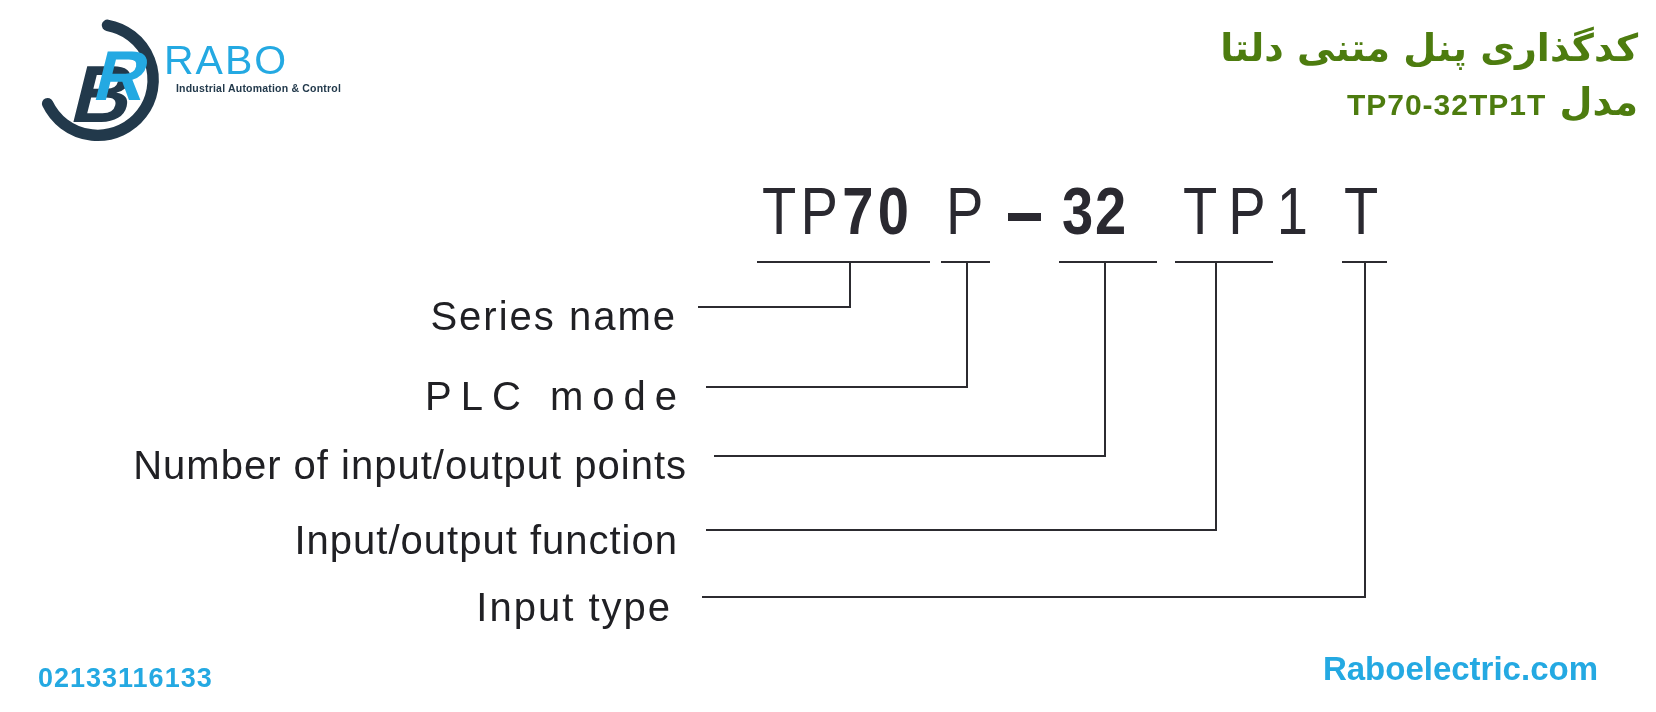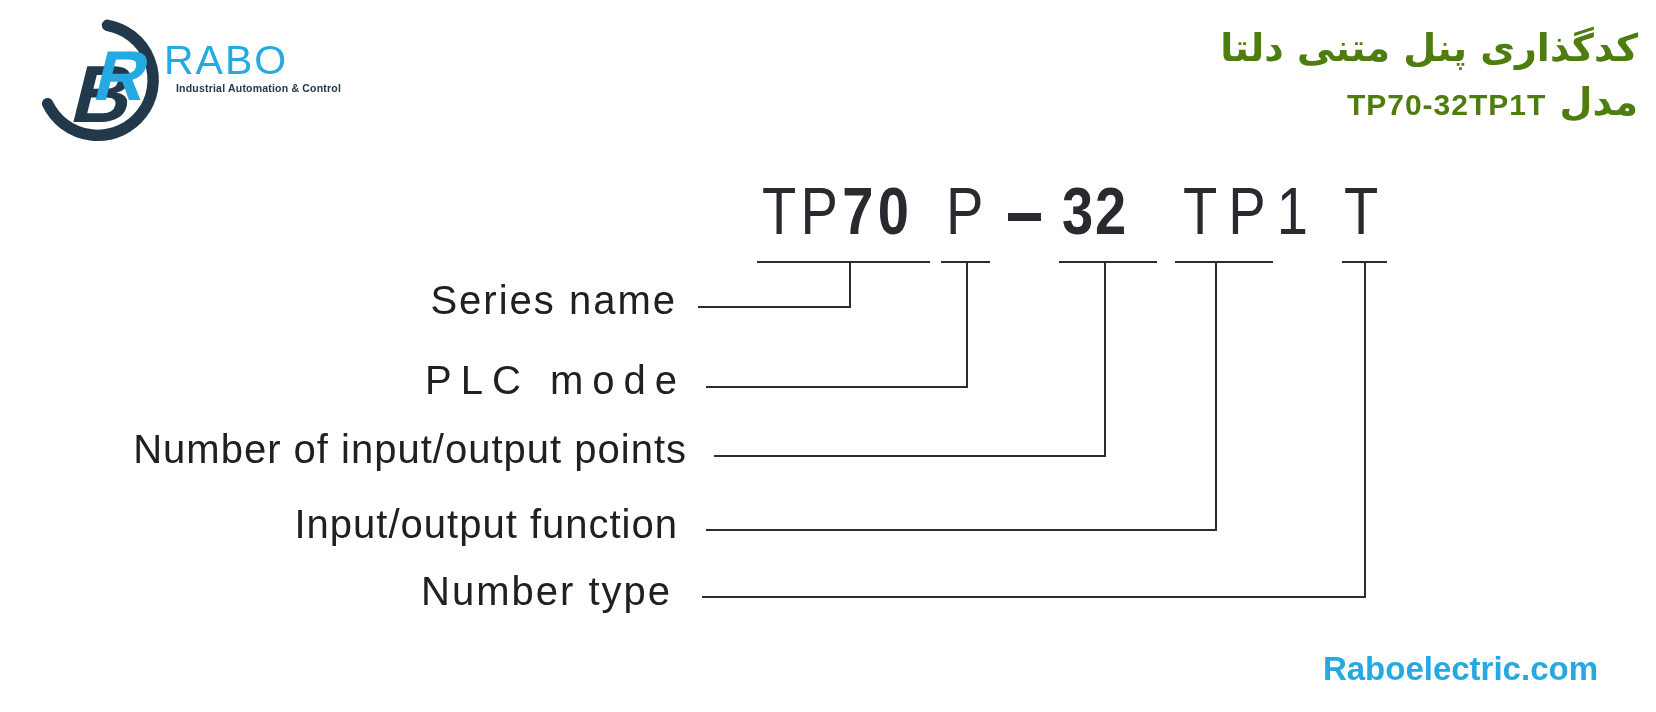--- a/index.html
+++ b/index.html
@@ -20,21 +20,21 @@
                      font-family:"Liberation Sans","DejaVu Sans",sans-serif;}
   
   .code-seg{position:absolute;top:178px;font-size:66px;line-height:66px;color:#2a2930;
             white-space:nowrap;display:inline-block;transform:scaleX(.85);transform-origin:left top;}
   .code-seg .b{font-weight:bold;}
   .ul{position:absolute;height:2px;background:#2c2b30;}
   .vline{position:absolute;width:2px;background:#2c2b30;}
   .hline{position:absolute;height:2px;background:#2c2b30;}
   .dash{position:absolute;background:#2a2930;}
   .callout{position:absolute;height:48px;line-height:48px;font-size:40px;color:#202024;
-           white-space:nowrap;text-align:center;}
+           white-space:nowrap;text-align:center;margin-top:16px;}
   
   .phone{position:absolute;left:38px;top:663px;font-size:27px;font-weight:bold;
          color:var(--accent);letter-spacing:1px;}
   .site{position:absolute;right:58px;top:650px;font-size:33px;font-weight:bold;color:var(--accent);text-align:right;}
 </style>
 </head>
 <body>
 
 <div class="stage">
 
@@ -76,17 +76,18 @@
       <div class="hline" style="left: 706px; top: 386px; width: 262px;"></div>
       <div class="callout" style="right: 970px; top: 356px; letter-spacing: 9px;">PLC mode</div>
       <div class="vline" style="left: 1104px; top: 263px; height: 194px;"></div>
       <div class="hline" style="left: 714px; top: 455px; width: 392px;"></div>
       <div class="callout" style="right: 969px; top: 425px; letter-spacing: 1px;">Number of input/output points</div>
       <div class="vline" style="left: 1215px; top: 263px; height: 268px;"></div>
       <div class="hline" style="left: 706px; top: 529px; width: 511px;"></div>
       <div class="callout" style="right: 978px; top: 500px; letter-spacing: 1px;">Input/output function</div>
       <div class="vline" style="left: 1364px; top: 263px; height: 335px;"></div>
       <div class="hline" style="left: 702px; top: 596px; width: 664px;"></div>
-      <div class="callout" style="right: 984px; top: 567px; letter-spacing: 2px;">Number type</div>
+      <div class="callout" style="right: 984px; top: 567px; letter-spacing: 2px;">Input type</div>
     </div>
 
+  <div class="phone">02133116133</div>
   <div class="site">Raboelectric.com</div>
 </div>
 
 </body></html>

